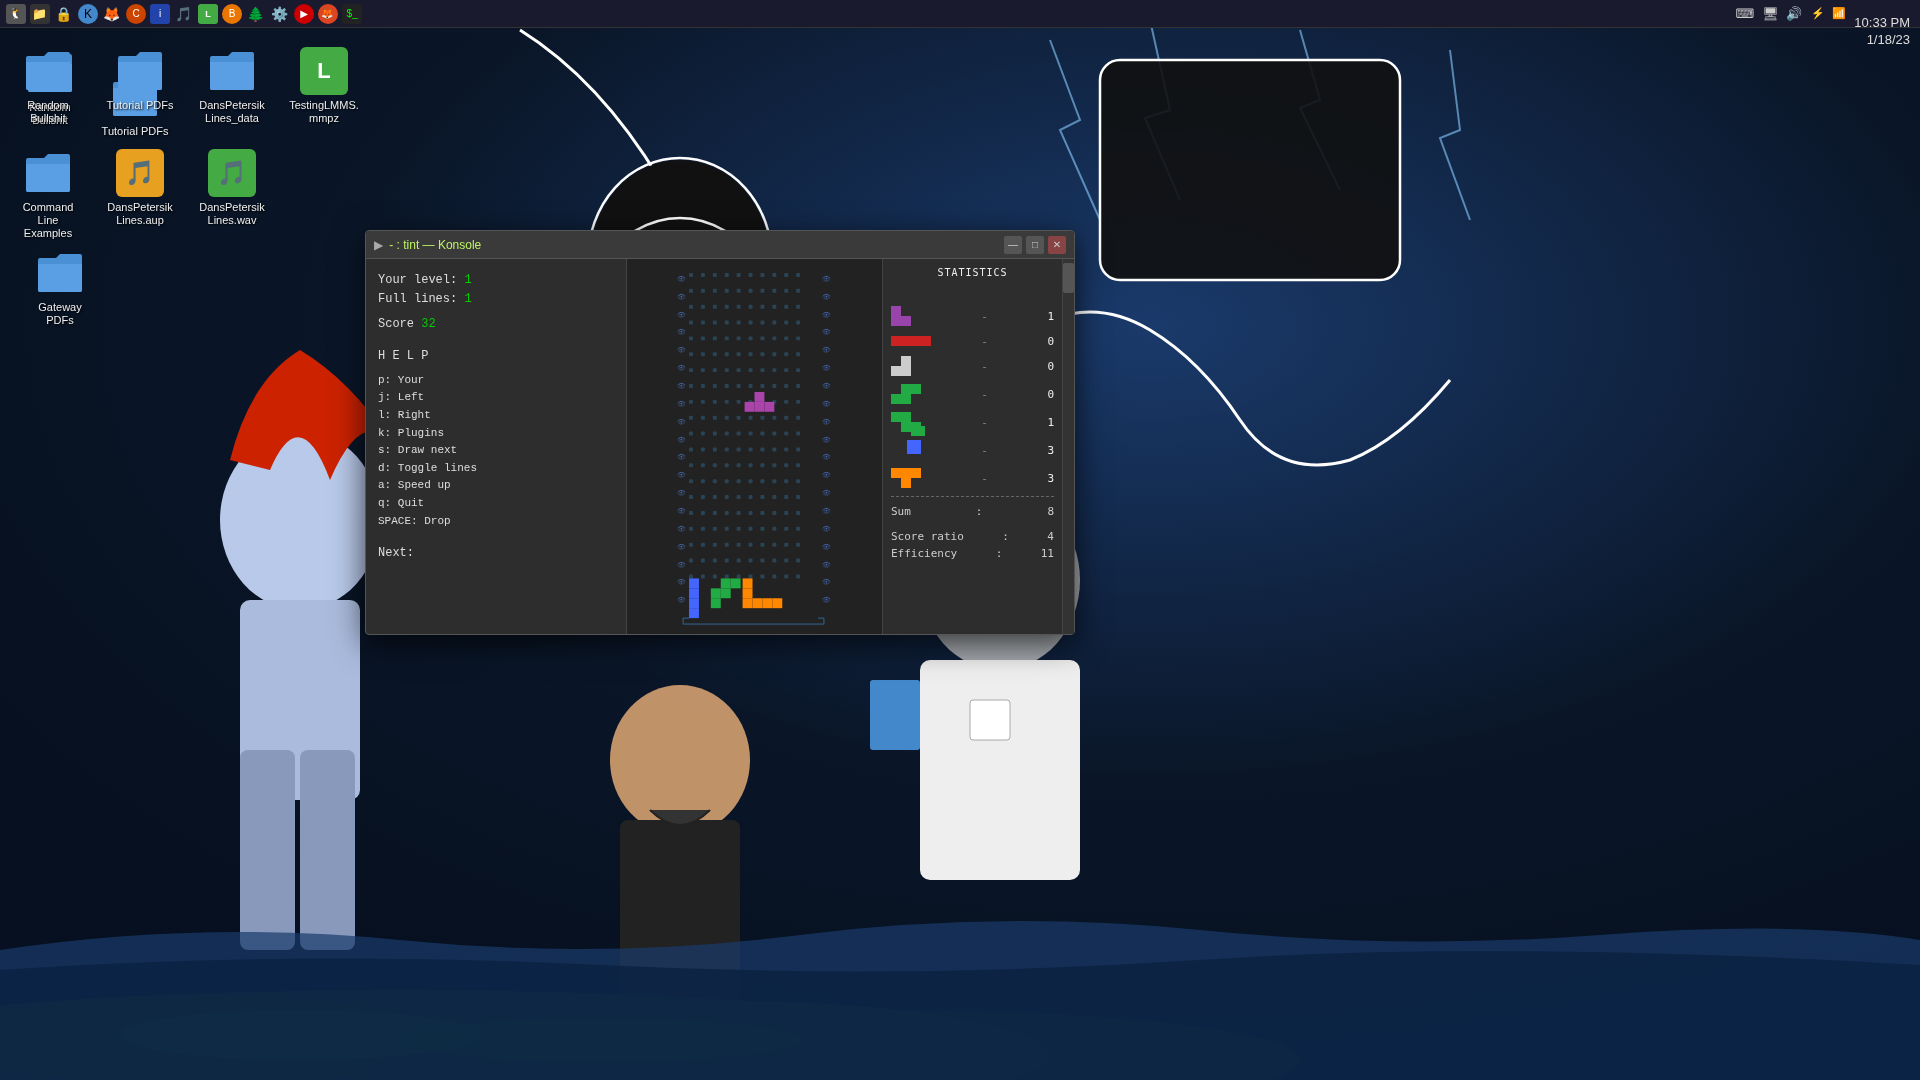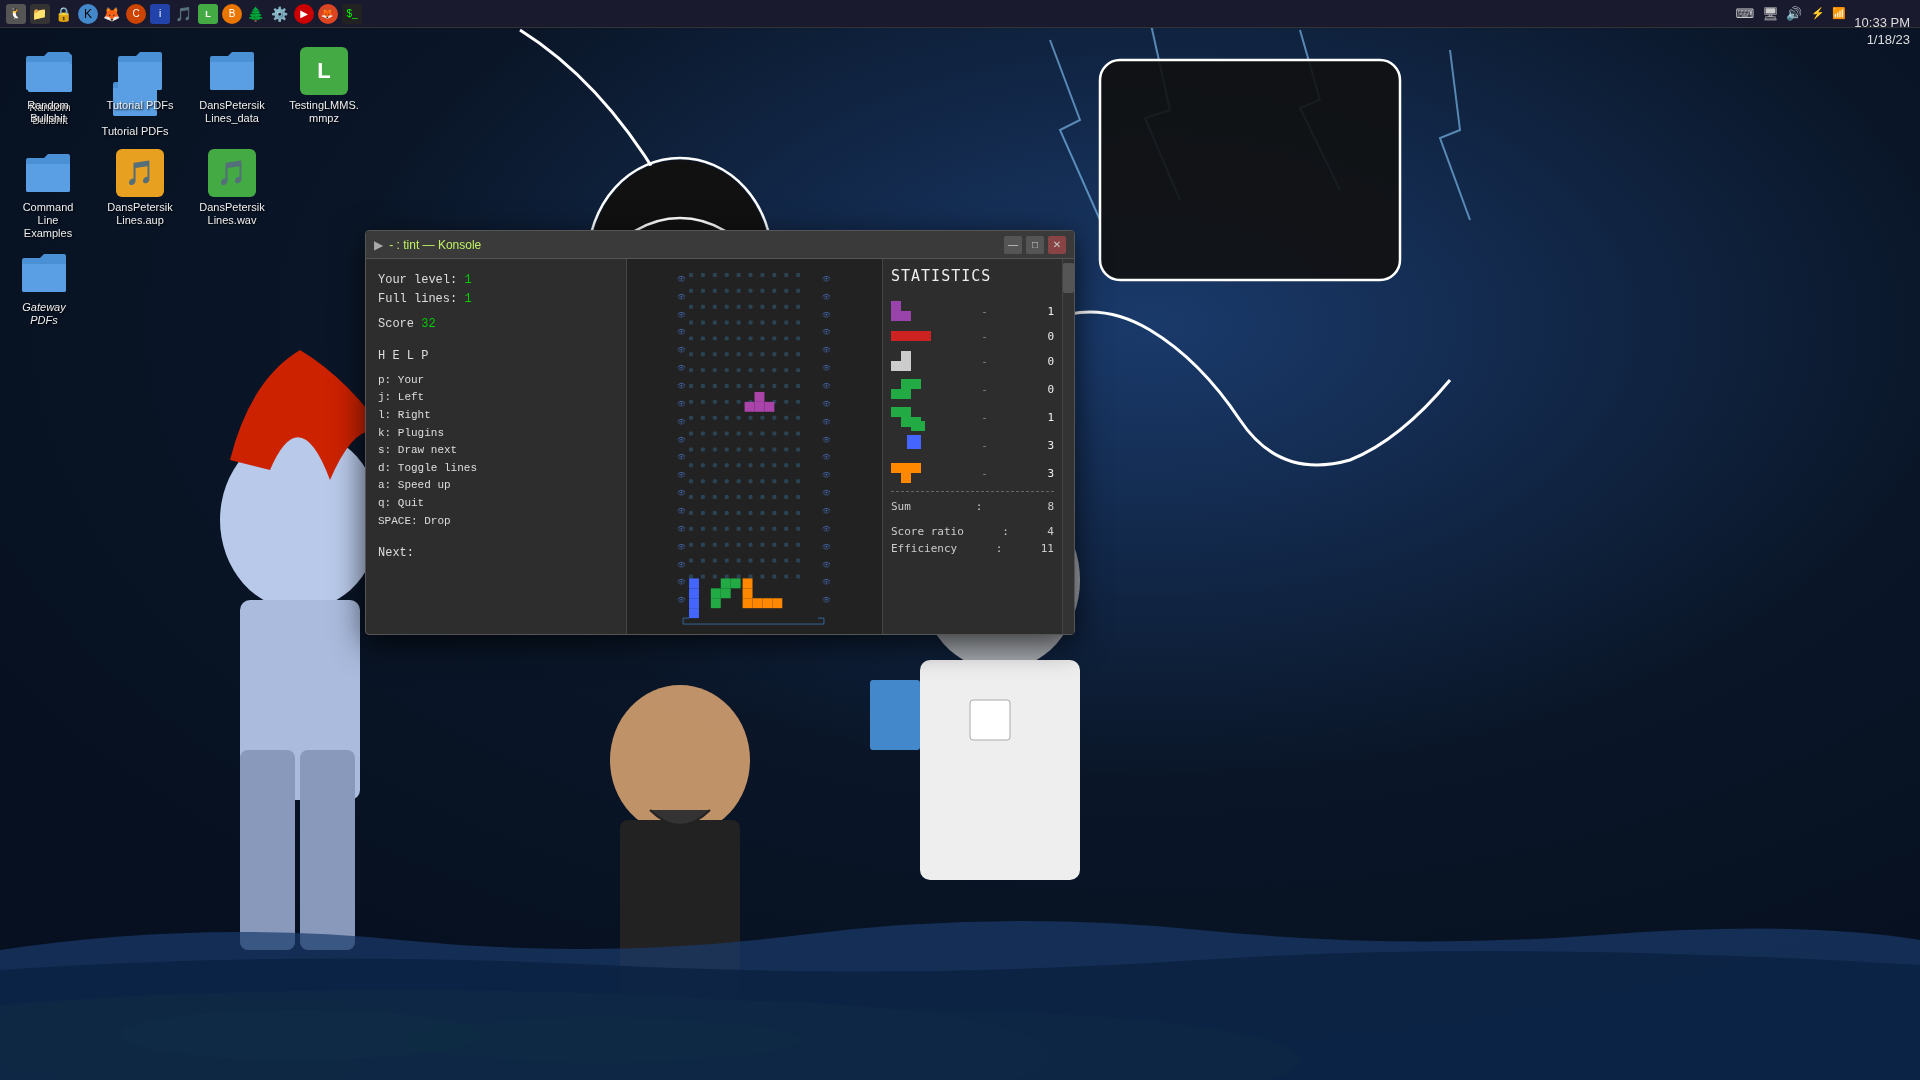--- a/index.html
+++ b/index.html
@@ -195,22 +195,23 @@
       width: 180px;
       border-left: 1px solid #444;
       padding: 8px;
       font-family: monospace;
       font-size: 11px;
       color: #ccc;
     }
 
     .stats-title {
       color: #eee;
-      font-size: 15px;
-      margin-bottom: 16px;
+      font-size: 10px;
+      text-align: center;
+      margin-bottom: 28px;
       letter-spacing: 1px;
     }
 
     .stat-row {
       display: flex;
       align-items: center;
       margin-bottom: 8px;
       gap: 4px;
     }
 
@@ -442,21 +443,21 @@
   <div style="position:absolute;top:110px;left:100px;" class="desktop-icon">
     <div class="desktop-icon-img" style="background:#e8a020;border-radius:6px;display:flex;align-items:center;justify-content:center;font-size:24px;">🎵</div>
     <div class="desktop-icon-label">DansPetersik Lines.aup</div>
   </div>
 
   <div style="position:absolute;top:110px;left:192px;" class="desktop-icon">
     <div class="desktop-icon-img" style="background:#44aa44;border-radius:6px;display:flex;align-items:center;justify-content:center;font-size:24px;">🎵</div>
     <div class="desktop-icon-label">DansPetersik Lines.wav</div>
   </div>
 
-  <div style="position:absolute;top:210px;left:4px;font-style:italic;" class="desktop-icon">
+  <div style="position:absolute;top:210px;left:20px;" class="desktop-icon">
     <div class="desktop-icon-img">
       <svg width="48" height="42" viewBox="0 0 48 42">
           <path d="M2 8 Q2 6 4 6 L20 6 L24 2 L44 2 Q46 2 46 4 L46 38 Q46 40 44 40 L4 40 Q2 40 2 38 Z" fill="#4a90d4"></path>
           <path d="M2 12 L46 12 L46 38 Q46 40 44 40 L4 40 Q2 40 2 38 Z" fill="#5a9fe4"></path>
         </svg>
     </div>
     <div class="desktop-icon-label">Gateway PDFs</div>
   </div>
 
 </div>

